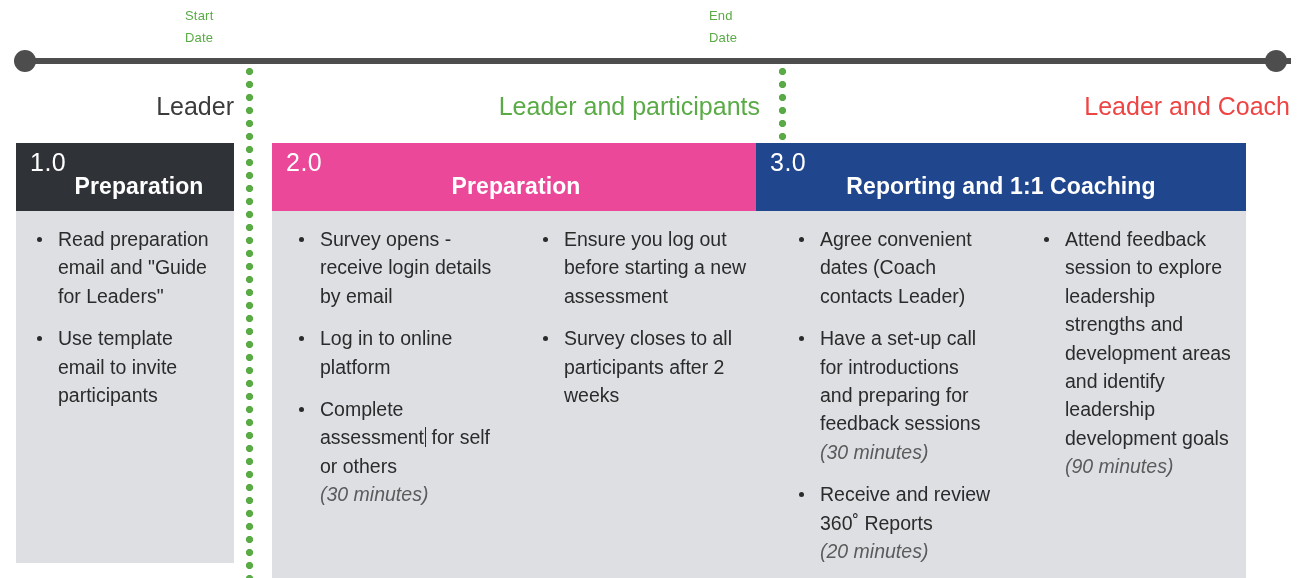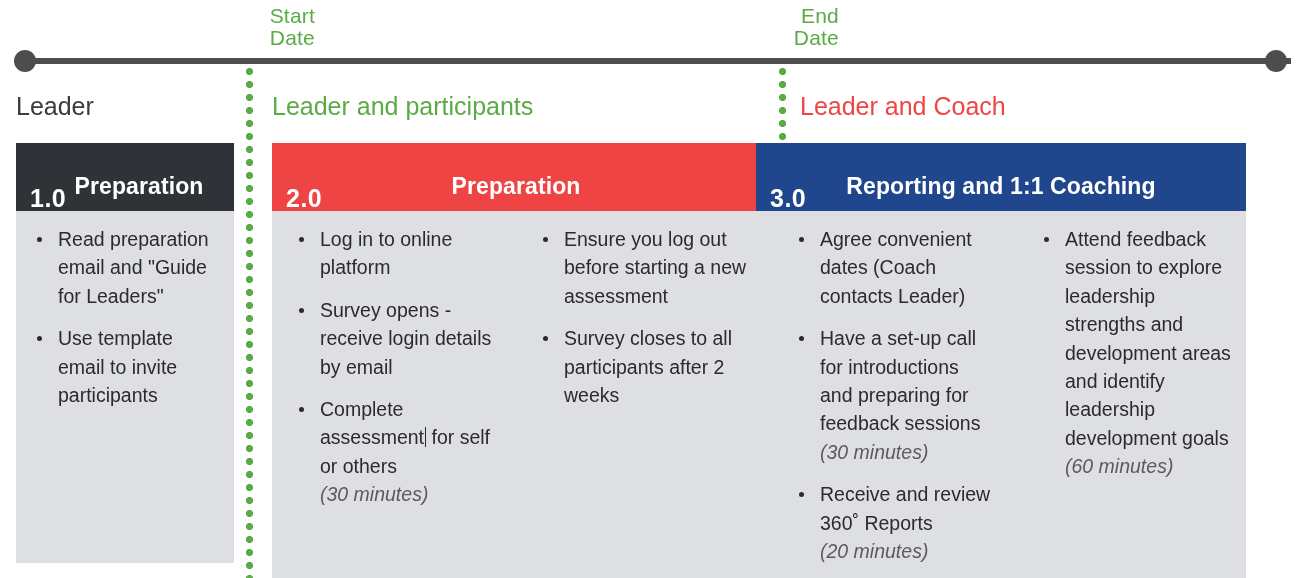--- a/index.html
+++ b/index.html
@@ -33,23 +33,23 @@
     border-radius: 50%;
     background: #4d4d4d;
   }
   #timeline-endpoint-start { left: 14px; }
   #timeline-endpoint-end   { left: 1265px; }
 
   .date-marker-label {
     position: absolute;
     top: 5px;
     width: 130px;
-    text-align: right;
+    text-align: left;
     color: #5aab46;
-    font-size: 21px;
+    font-size: 13px;
     line-height: 22px;
     letter-spacing: .2px;
   }
   #start-date-label { left: 185px; }
   #end-date-label   { left: 709px; }
 
   .divider-dotted {
     position: absolute;
     top: 68px;
     bottom: 0;
@@ -59,21 +59,21 @@
     background-size: 7px 13px;
     background-repeat: repeat-y;
   }
   #divider-start { left: 246px; }
   #divider-end   { left: 779px; }
 
   
   .audience-heading {
     position: absolute;
     top: 90px;
-    text-align: left;
+    text-align: right;
     font-size: 25px;
     line-height: 32px;
     font-weight: 400;
   }
   #audience-heading-0 { left: 16px;  width: 218px; color: #3b3b3b; }
   #audience-heading-1 { left: 272px; width: 488px; color: #5aab46; }
   #audience-heading-2 { left: 800px; width: 490px; color: #ef4444; }
 
   
   .phase-panel {
@@ -85,33 +85,32 @@
   #phase-panel-0 { left: 16px;  width: 218px; height: 420px; }
   #phase-panel-1 { left: 272px; width: 488px; height: 435px; }
   #phase-panel-2 { left: 756px; width: 490px; height: 483px; }
 
   .phase-header {
     position: relative;
     height: 68px;
     box-sizing: border-box;
   }
   #phase-panel-0 .phase-header { background: #2f3337; }
-  #phase-panel-1 .phase-header { background: #ef4444; }
+  #phase-panel-1 .phase-header { background: #ec4899; }
   #phase-panel-2 .phase-header { background: #20468d; }
 
   .phase-number {
     position: absolute;
     left: 14px;
     top: 5px;
     color: #ffffff;
     font-size: 25px;
     line-height: 28px;
-    font-weight: 700;
+    font-weight: 400;
     letter-spacing: .5px;
-    margin-top: 36px;
   }
   .phase-title {
     position: absolute;
     left: 0;
     right: 0;
     top: 29px;
     text-align: center;
     color: #ffffff;
     font-size: 23px;
     line-height: 28px;
@@ -213,24 +212,24 @@
 
 <div id="phase-panel-1" class="phase-panel">
   <div class="phase-header">
     <div class="phase-number">2.0</div>
     <div class="phase-title">Preparation</div>
   </div>
   <div class="phase-body">
     <div class="bullet-column">
       <ul class="bullet-list">
         <li class="bullet-item">
+          <span>Survey opens - receive login details by email</span>
+        </li>
+        <li class="bullet-item">
           <span>Log in to online platform</span>
-        </li>
-        <li class="bullet-item">
-          <span>Survey opens - receive login details by email</span>
         </li>
         <li class="bullet-item">
           <span>Complete assessment</span><span class="text-caret"></span><span> for self or others</span>
           <span class="bullet-note">(30 minutes)</span>
         </li>
       </ul>
     </div>
     <div class="bullet-column">
       <ul class="bullet-list">
         <li class="bullet-item">
@@ -262,18 +261,18 @@
         <li class="bullet-item">
           <span>Receive and review 360˚ Reports</span>
           <span class="bullet-note">(20 minutes)</span>
         </li>
       </ul>
     </div>
     <div class="bullet-column">
       <ul class="bullet-list">
         <li class="bullet-item">
           <span>Attend feedback session to explore leadership strengths and development areas and identify leadership development goals</span>
-          <span class="bullet-note">(60 minutes)</span>
+          <span class="bullet-note">(90 minutes)</span>
         </li>
       </ul>
     </div>
   </div>
 </div>
 
 </body></html>

